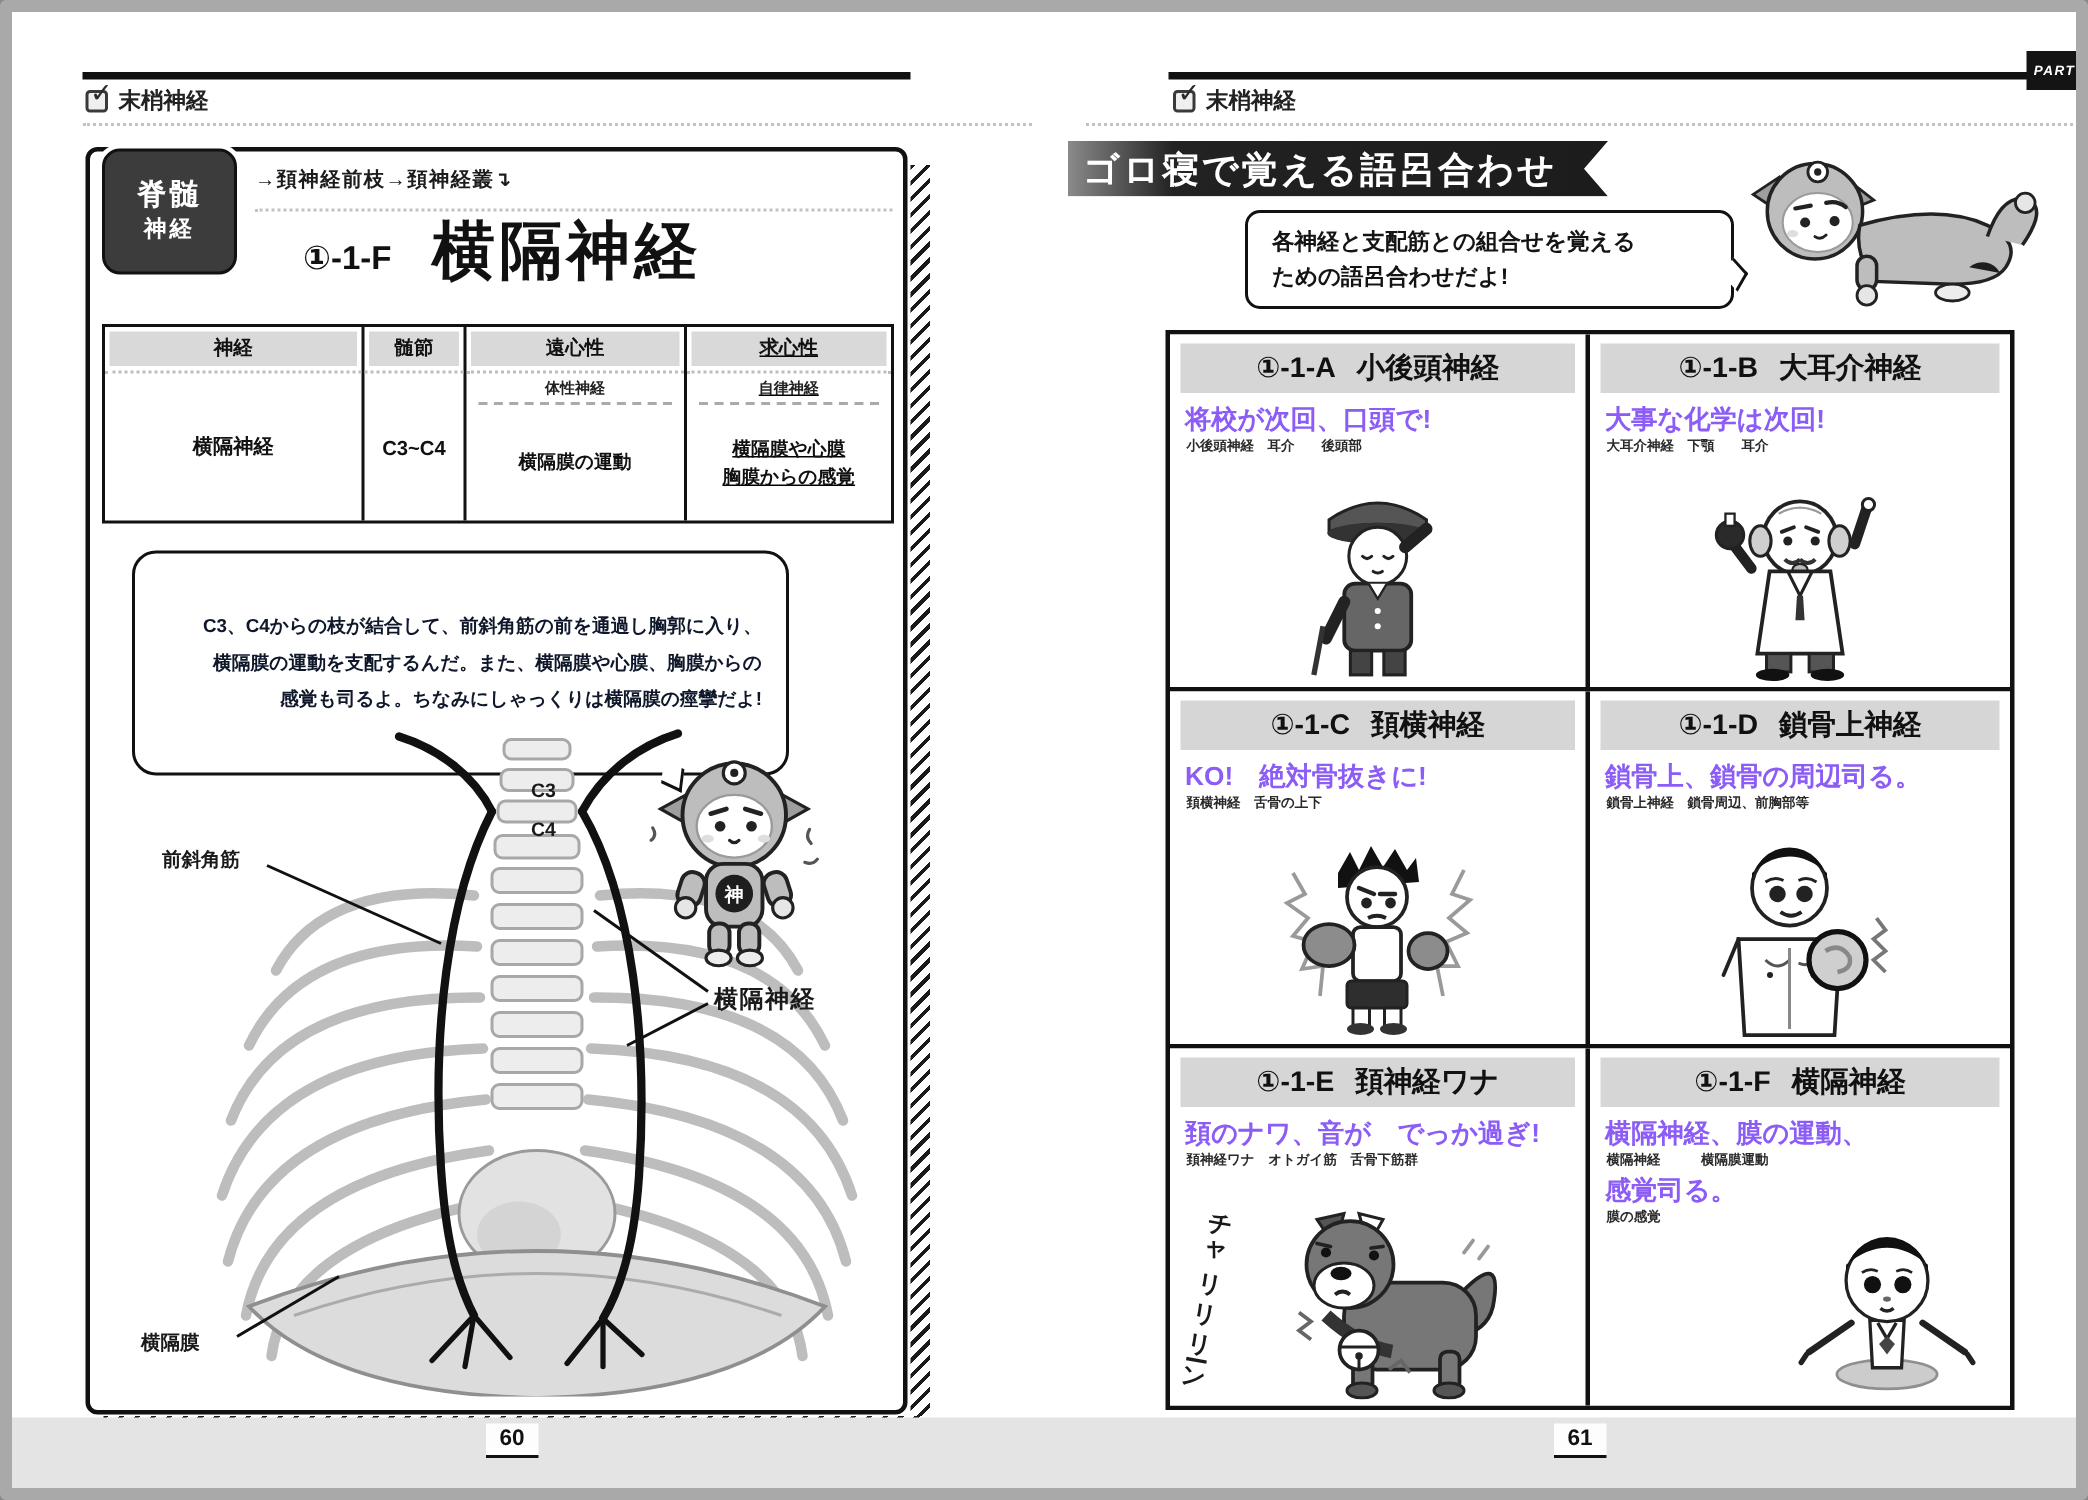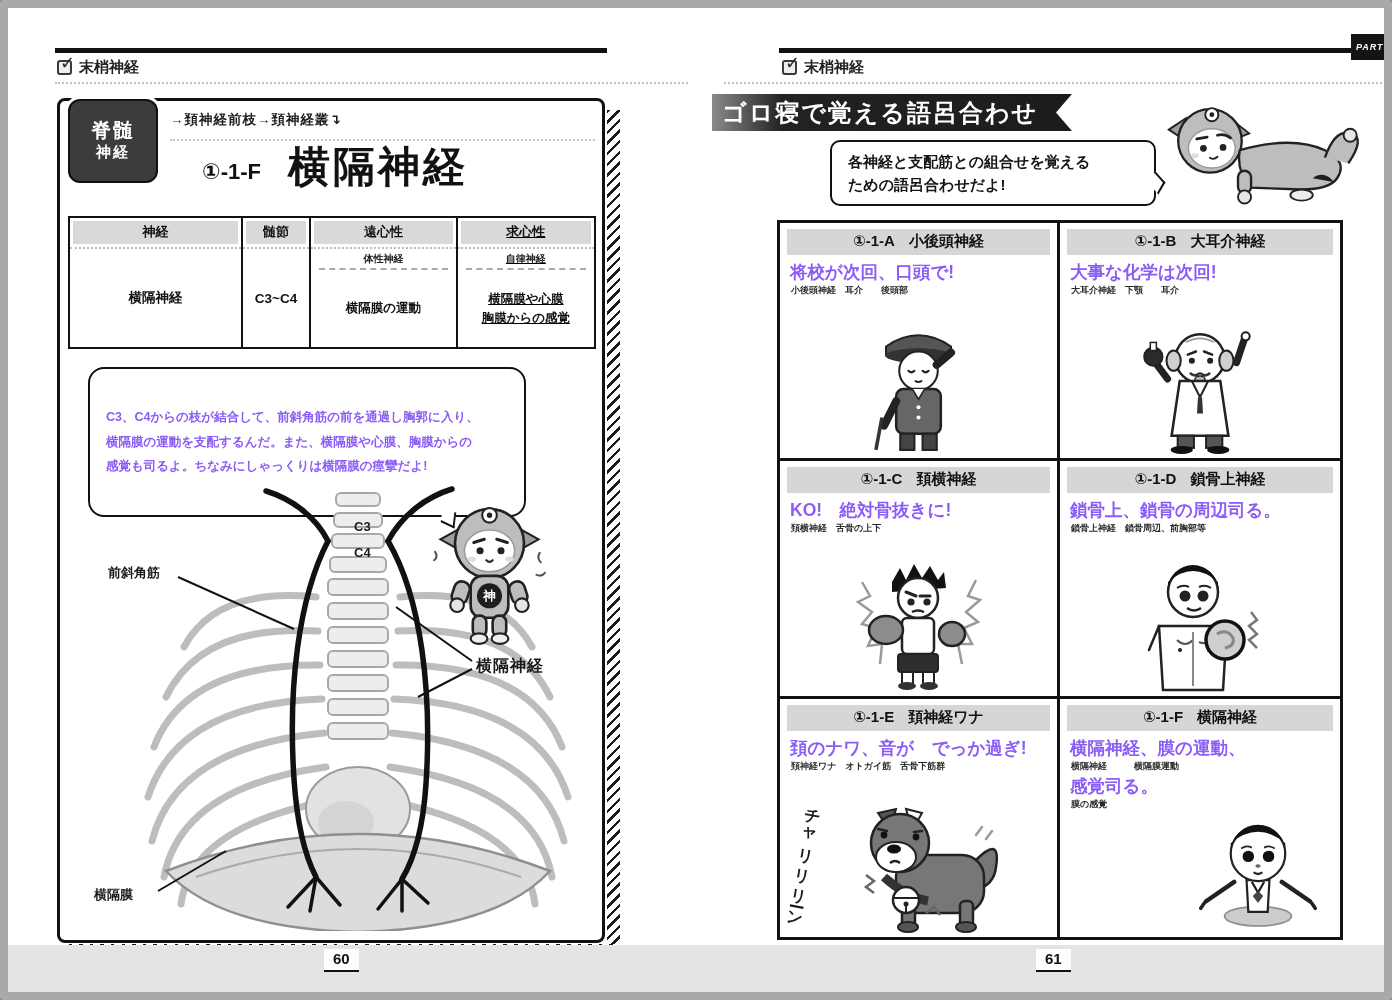--- a/index.html
+++ b/index.html
@@ -28,34 +28,34 @@
   .titlemain{position:absolute;left:228px;top:38px;font-size:42px;font-weight:bold;color:#111;letter-spacing:3px;}
   .ntable{position:absolute;left:8px;top:115px;width:528px;height:133px;border:2.5px solid #111;display:flex;background:#fff;}
   .tcol{display:flex;flex-direction:column;border-right:2.5px solid #111;}
   .tcol:last-child{border-right:none;text-decoration:underline;}
   .thead{margin:3px;background:#d9d9d9;font-size:13px;font-weight:bold;text-align:center;padding:2px 0 3px;color:#111;}
   .hdiv{border-top:2px dotted #bdbdbd;}
   .tbody{flex:1;display:flex;align-items:center;justify-content:center;font-size:13.5px;font-weight:600;color:#111;text-align:center;}
   .tbody.split{flex-direction:column;align-items:stretch;justify-content:flex-start;}
   .sub{font-size:10px;font-weight:bold;text-align:center;padding:3px 0 2px;margin:0 8px;border-bottom:2px dashed #aaa;color:#222;}
   .val{flex:1;display:flex;align-items:center;justify-content:center;font-size:12.5px;font-weight:600;white-space:pre-line;line-height:1.5;text-align:center;color:#111;}
-  .bubble{position:absolute;left:28px;top:266px;width:438px;border:2.5px solid #111;border-radius:16px;background:#fff;padding:12px 16px;font-size:12.5px;font-weight:600;line-height:1.95;color:#8b5cf6;white-space:pre-line;}
+  .bubble{position:absolute;left:28px;top:266px;width:438px;border:2.5px solid #111;border-radius:16px;background:#fff;padding:12px 16px;font-size:12.5px;font-weight:600;line-height:1.95;color:#0f172a;white-space:pre-line;text-align:right;}
   .bubble .tail{position:absolute;right:68px;bottom:-10px;width:15px;height:15px;background:#fff;border-right:2.5px solid #111;border-bottom:2.5px solid #111;transform:rotate(25deg) skewX(18deg);}
   .dlabel{font-size:13px;font-weight:bold;fill:#1a1a1a;}
   .dlabel.big{font-size:16px;letter-spacing:1px;}
   
   .parttab{position:absolute;left:627px;top:26px;width:47px;height:26px;background:#141414;color:#fff;font-size:9px;font-weight:bold;font-style:italic;display:flex;align-items:center;justify-content:center;letter-spacing:1px;}
   .banner{position:absolute;left:-12px;top:86px;width:360px;height:37px;background:linear-gradient(90deg,#8a8a8a 0px,#222 70px,#1c1c1c);color:#fff;display:flex;align-items:center;justify-content:flex-end;padding-right:34px;font-size:24px;font-weight:bold;letter-spacing:2px;clip-path:polygon(0 0,100% 0,calc(100% - 16px) 50%,100% 100%,0 100%);}
   .introb{position:absolute;left:106px;top:132px;width:326px;height:66px;border:2.5px solid #111;border-radius:10px;background:#fff;display:flex;align-items:center;padding:0 16px;font-size:15px;font-weight:bold;line-height:1.55;white-space:pre-line;color:#141414;}
   .introb .tail{position:absolute;right:-10px;top:34px;width:14px;height:14px;background:#fff;border-top:2.5px solid #111;border-right:2.5px solid #111;transform:rotate(30deg) skewY(18deg);}
   .goro-grid{position:absolute;left:53px;top:212px;width:566px;height:720px;display:grid;grid-template-columns:1fr 1fr;grid-template-rows:1fr 1fr 1fr;border:3px solid #111;background:#fff;}
   .gcell{position:relative;border-right:3px solid #111;border-bottom:3px solid #111;display:flex;flex-direction:column;overflow:hidden;background:#fff;}
   .gcell:nth-child(2n){border-right:none;}
   .gcell:nth-child(n+5){border-bottom:none;}
-  .chead{margin:6px 7px 0;background:#d6d6d6;font-weight:bold;font-size:15px;text-align:center;padding:3px 0 4px;color:#111;}
+  .chead{margin:6px 7px 0;background:#d6d6d6;font-weight:bold;font-size:19px;text-align:center;padding:3px 0 4px;color:#111;}
   .chead .cid{margin-right:14px;}
   .cmn{margin:7px 10px 1px;font-size:17.5px;font-weight:800;white-space:pre-line;line-height:1.2;color:#8b5cf6;}
   .cann{margin:0 11px;font-size:9px;font-weight:bold;color:#2a2a2a;white-space:pre-line;line-height:1.35;}
   .cillus{position:absolute;left:0;right:0;bottom:4px;display:flex;justify-content:center;}
   .cillus.right{justify-content:flex-end;right:16px;}
   .soundfx{position:absolute;left:14px;bottom:16px;writing-mode:vertical-rl;font-size:16px;font-weight:800;transform:rotate(10deg);color:#1a1a1a;letter-spacing:2px;}
 </style>
 </head>
 <body>
 

